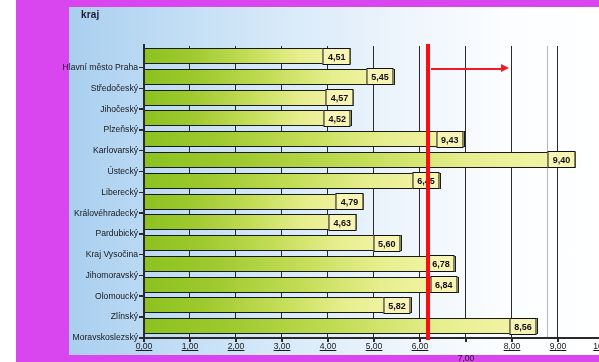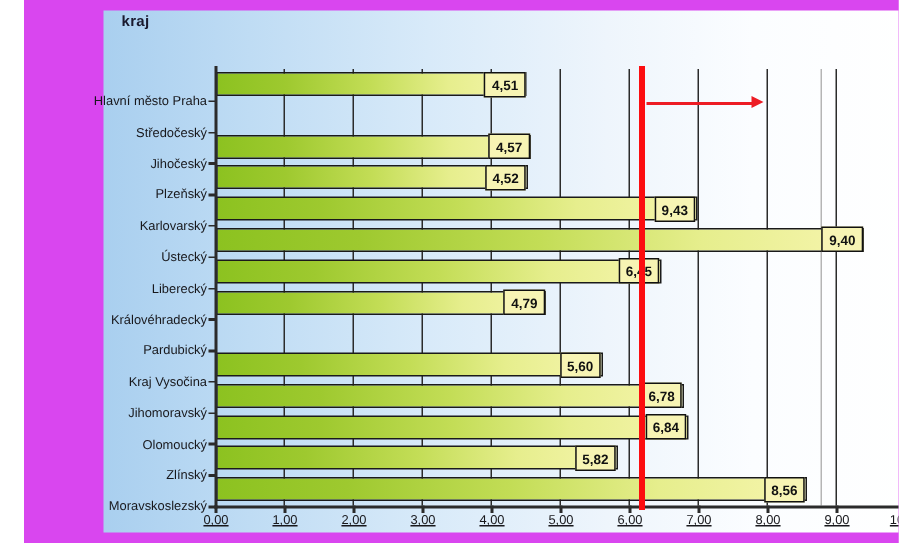--- a/index.html
+++ b/index.html
@@ -155,20 +155,24 @@
       <div class="gridline" style="left: 229px;"></div>
       <div class="gridline" style="left: 275px;"></div>
       <div class="gridline" style="left: 321px;"></div>
       <div class="gridline" style="left: 367px;"></div>
       <div class="gridline" style="left: 413px;"></div>
       <div class="gridline last" style="left: 459px;"></div>
       <div class="row" style="top: 0px;">
         <div class="bar" style="width: 207.46px;"></div>
         <div class="vallabel" style="left: 206.46px;">4,51</div>
       </div>
+      <div class="row" style="top: 20.7857px;">
+        <div class="bar" style="width: 250.7px;"></div>
+        <div class="vallabel" style="left: 249.7px;">5,45</div>
+      </div>
       <div class="row" style="top: 41.5714px; padding-left: 25px;">
         <div class="bar" style="width: 210.22px;"></div>
         <div class="vallabel" style="left: 209.22px;">4,57</div>
       </div>
       <div class="row" style="top: 62.3571px;">
         <div class="bar" style="width: 207.92px;"></div>
         <div class="vallabel" style="left: 206.92px;">4,52</div>
       </div>
       <div class="row" style="top: 83.1429px;">
         <div class="bar" style="width: 320.62px;"></div>
@@ -178,20 +182,24 @@
         <div class="bar" style="width: 432.4px;"></div>
         <div class="vallabel" style="left: 431.4px;">9,40</div>
       </div>
       <div class="row" style="top: 124.714px;">
         <div class="bar" style="width: 296.7px;"></div>
         <div class="vallabel" style="left: 295.7px;">6,45</div>
       </div>
       <div class="row" style="top: 145.5px;">
         <div class="bar" style="width: 220.34px;"></div>
         <div class="vallabel" style="left: 219.34px;">4,79</div>
+      </div>
+      <div class="row" style="top: 166.286px;">
+        <div class="bar" style="width: 212.98px;"></div>
+        <div class="vallabel" style="left: 211.98px;">4,63</div>
       </div>
       <div class="row" style="top: 187.071px;">
         <div class="bar" style="width: 257.6px;"></div>
         <div class="vallabel" style="left: 256.6px;">5,60</div>
       </div>
       <div class="row" style="top: 207.857px;">
         <div class="bar" style="width: 311.88px;"></div>
         <div class="vallabel" style="left: 310.88px;">6,78</div>
       </div>
       <div class="row" style="top: 228.643px;">
@@ -226,21 +234,21 @@
     <div class="xlabel" style="left: 220px;">2,00</div>
     <div class="xtick" style="left: 265.4px;"></div>
     <div class="xlabel" style="left: 266px;">3,00</div>
     <div class="xtick" style="left: 311.4px;"></div>
     <div class="xlabel" style="left: 312px;">4,00</div>
     <div class="xtick" style="left: 357.4px;"></div>
     <div class="xlabel" style="left: 358px;">5,00</div>
     <div class="xtick" style="left: 403.4px;"></div>
     <div class="xlabel" style="left: 404px;">6,00</div>
     <div class="xtick" style="left: 449.4px;"></div>
-    <div class="xlabel" style="left: 450px;">7,00</div>
+    <div class="xlabel" style="left: 450px; margin-top: 12px;">7,00</div>
     <div class="xtick" style="left: 495.4px;"></div>
     <div class="xlabel" style="left: 496px;">8,00</div>
     <div class="xtick" style="left: 541.4px;"></div>
     <div class="xlabel" style="left: 542px;">9,00</div>
     <div class="xtick" style="left: 587.4px;"></div>
     <div class="xlabel" style="left: 588px;">10,00</div>
     <div class="ytick" style="top: 66.7857px;"></div>
     <div class="ytick" style="top: 87.5714px;"></div>
     <div class="ytick" style="top: 108.357px;"></div>
     <div class="ytick" style="top: 129.143px;"></div>

